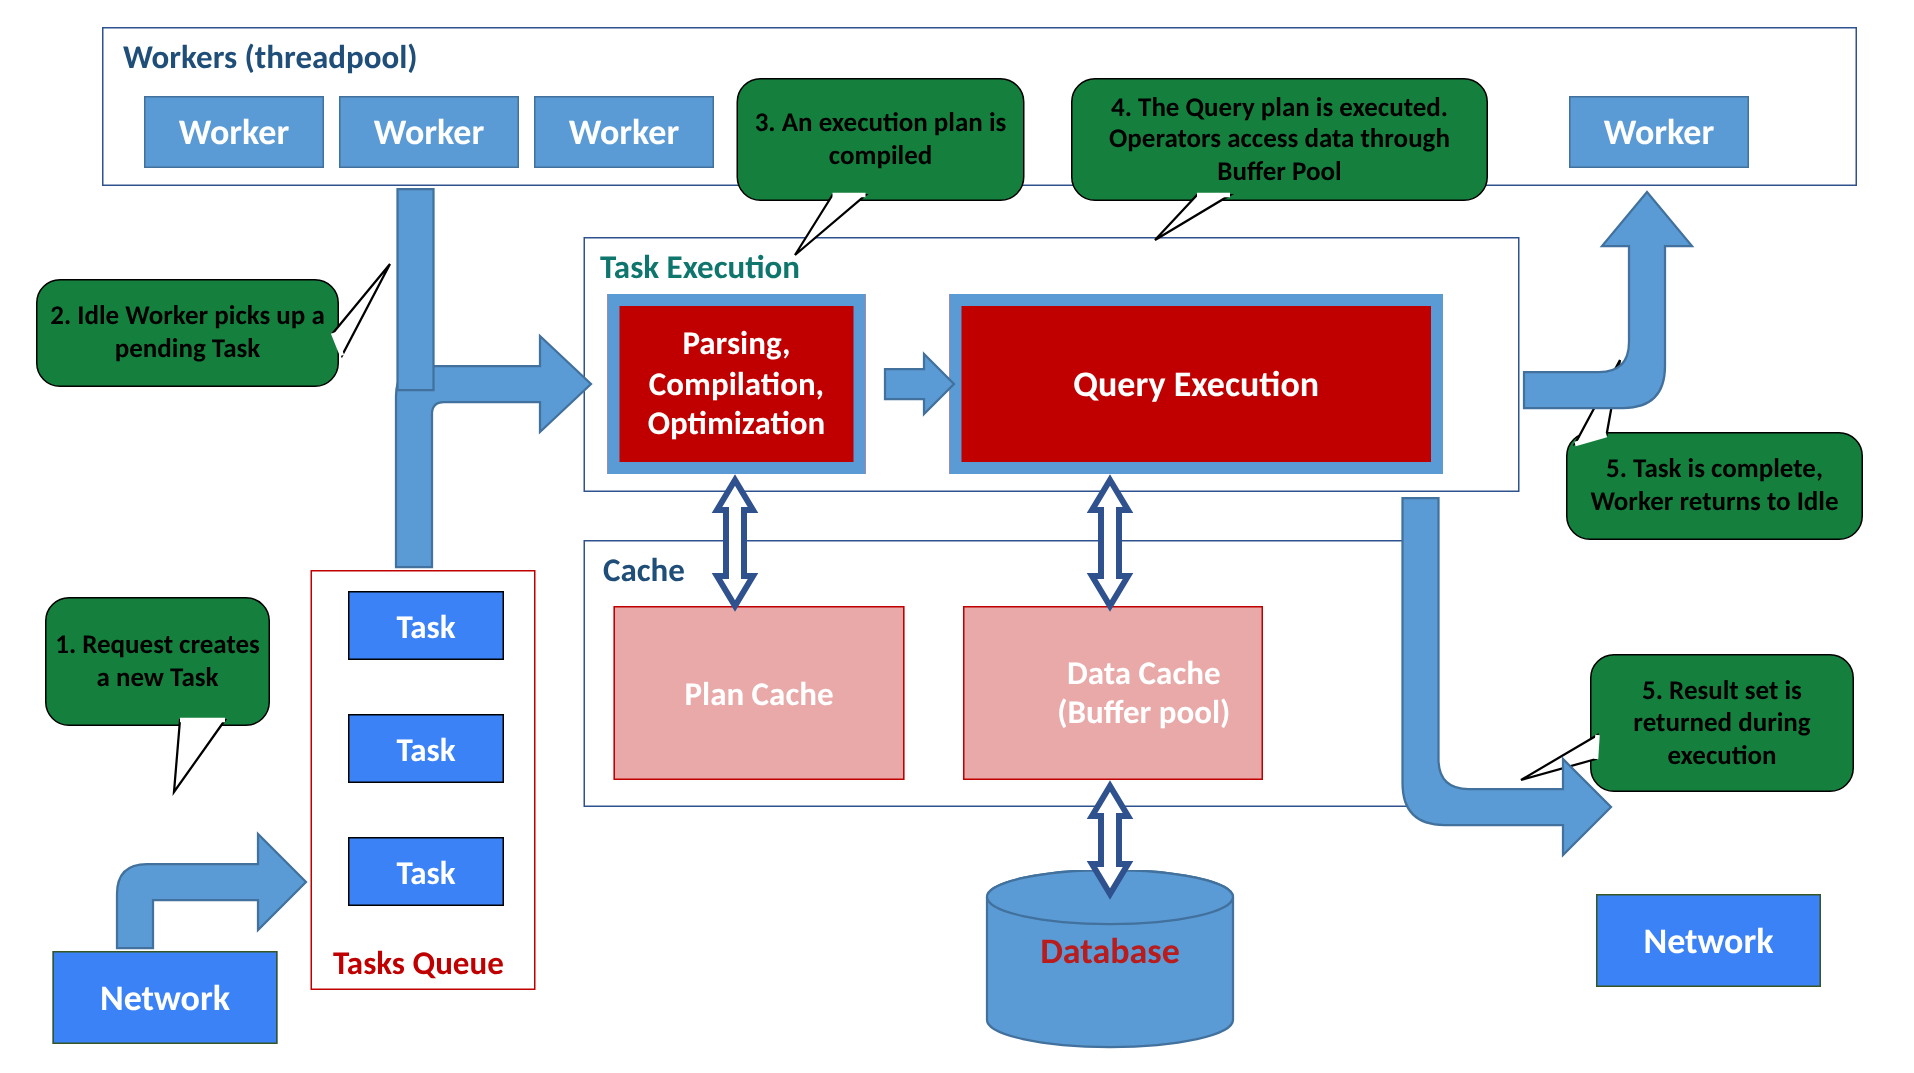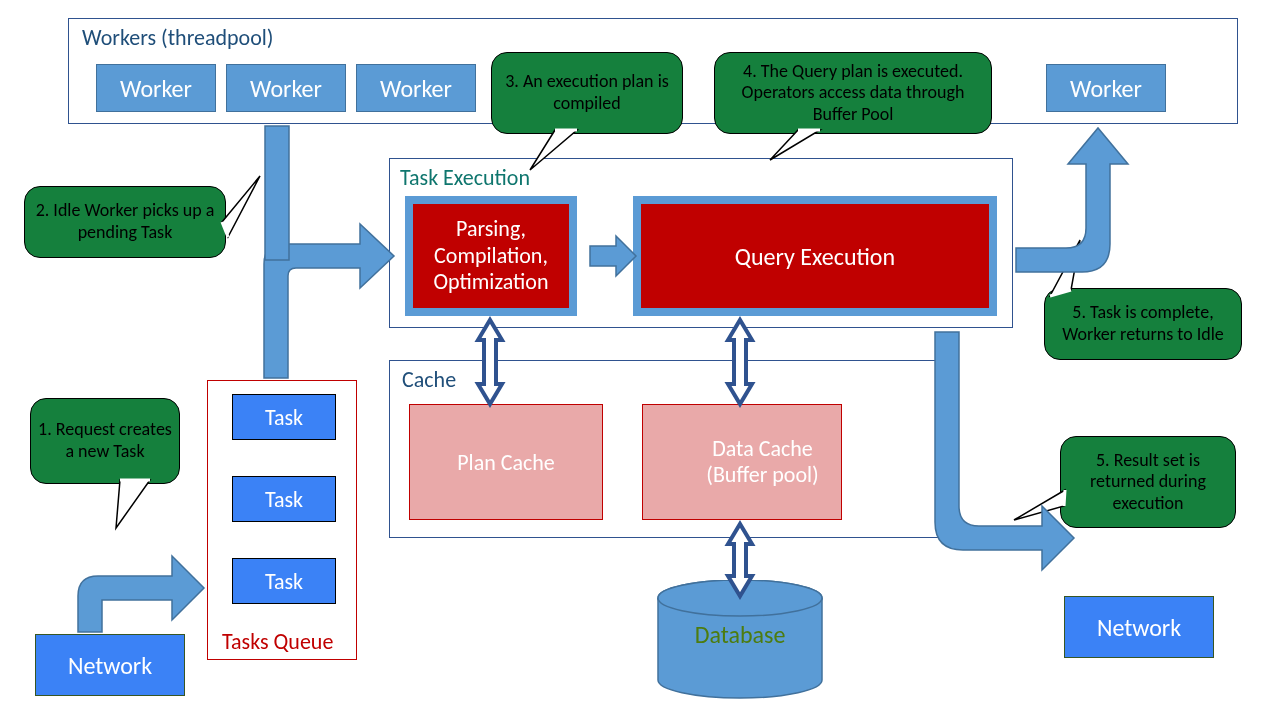--- a/index.html
+++ b/index.html
@@ -1,16 +1,16 @@
 <!DOCTYPE html>
 <html><head>
 <meta charset="utf-8">
 <style>
   body { margin:0; font-family:Calibri,Segoe UI,Arial,sans-serif; background:#fff; }
-  .canvas { position:relative; width:1276px; height:715px; background:#fff; }
+  .canvas { position:relative; width:1276px; height:715px; background:#fff;font-weight:bold; }
   .box { position:absolute; box-sizing:border-box; display:flex; align-items:center; justify-content:center; text-align:center; }
   .container-title { position:absolute; font-size:22px; text-align:left; }
   .callout { position:absolute; background:#15803d; border:1.5px solid #000; border-radius:16px; padding:8px 4px; font-size:18px; text-align:center; box-sizing:border-box; display:flex; align-items:center; justify-content:center; line-height:1.2; }
   .blue-box { background:#5b9bd5; border:1.5px solid #41719c; color:#fff; font-size:24px; }
   .red-box-thick { background:#c00000; border:8px solid #5b9bd5; color:#fff; font-size:22px; padding:4px; }
   .pink-box { background:#e9a9a9; border:1.5px solid #c00000; color:#fff; font-size:22px; padding:4px; }
   .green-box{ background:#3b82f6; border:1.5px solid #375623; color:#fff; font-size:24px; }
   .task-box { background:#3b82f6; border:1px solid #000000; color:#fff; font-size:22px; }
   .thin-border { border:1px solid #2f528f; }
   .red-border { border:1.5px solid #c00000; }
@@ -24,42 +24,42 @@
   <div class="box thin-border" style="left:68px; top:18px; width:1170px; height:106px;"></div>
   <div class="container-title" style="left:82px; top:24px; color:#1f4e79;">Workers (threadpool)</div>
   <div class="box blue-box" style="left:96px;  top:64px; width:120px; height:48px;">Worker</div>
   <div class="box blue-box" style="left:226px; top:64px; width:120px; height:48px;">Worker</div>
   <div class="box blue-box" style="left:356px; top:64px; width:120px; height:48px;">Worker</div>
   <div class="box blue-box" style="left:1046px;top:64px; width:120px; height:48px;">Worker</div>
 
   <div class="box thin-border" style="left:389px; top:158px; width:624px; height:170px;"></div>
   <div class="container-title" style="left:400px; top:164px; color:#0f766e;">Task Execution</div>
   <div class="box red-box-thick" style="left:405px; top:196px; width:172px; height:120px; line-height:1.2;">Parsing, Compilation, Optimization</div>
-  <div class="box red-box-thick" style="left:633px; top:196px; width:364px; height:120px; font-size:24px;">Query Execution</div>
+  <div class="box red-box-thick" style="left:633px; top:196px; width:329px; height:120px; font-size:24px;">Query Execution</div>
 
   <div class="box thin-border" style="left:389px; top:360px; width:560px; height:178px;"></div>
   <div class="container-title" style="left:402px; top:366px; color:#1f4e79;">Cache</div>
   <div class="box pink-box" style="left:409px; top:404px; width:194px; height:116px;">Plan Cache</div>
   <div class="box pink-box" style="left:642px; top:404px; width:200px; height:116px; line-height:1.2;padding-left:45px;">Data Cache (Buffer pool)</div>
 
   <div class="box red-border" style="left:207px; top:380px; width:150px; height:280px;"></div>
   <div class="container-title" style="left:222px; top:628px; color:#c00000;">Tasks Queue</div>
   <div class="box task-box" style="left:232px; top:394px; width:104px; height:46px;">Task</div>
   <div class="box task-box" style="left:232px; top:476px; width:104px; height:46px;">Task</div>
   <div class="box task-box" style="left:232px; top:558px; width:104px; height:46px;">Task</div>
 
   <div class="box green-box" style="left:35px;  top:634px; width:150px; height:62px;">Network</div>
   <div class="box green-box" style="left:1064px;top:596px; width:150px; height:62px;">Network</div>
 
   <svg style="left:640px; top:580px; width:200px; height:120px;" viewBox="0 0 200 120">
     <ellipse cx="100" cy="18" rx="82" ry="18" fill="#5b9bd5" stroke="#41719c" stroke-width="1.5"></ellipse>
     <path d="M18 18 L18 100 A82 18 0 0 0 182 100 L182 18" fill="#5b9bd5" stroke="#41719c" stroke-width="1.5"></path>
     <ellipse cx="100" cy="18" rx="82" ry="18" fill="#5b9bd5" stroke="#41719c" stroke-width="1.5"></ellipse>
   </svg>
-  <div class="box" style="left:660px; top:614px; width:160px; height:40px; color:#4d7c0f; font-size:24px;">Database</div>
+  <div class="box" style="left:660px; top:614px; width:160px; height:40px; color:#b91c1c; font-size:24px;">Database</div>
 
   <div class="callout" style="left:30px;  top:398px; width:150px; height:86px;">1. Request creates a new Task</div>
   <div class="callout" style="left:24px;  top:186px; width:202px; height:72px;">2. Idle Worker picks up a pending Task</div>
   <div class="callout" style="left:491px; top:52px;  width:192px; height:82px;">3. An execution plan is compiled</div>
   <div class="callout" style="left:714px; top:52px;  width:278px; height:82px;">4. The Query plan is executed. Operators access data through Buffer Pool</div>
   <div class="callout" style="left:1060px;top:436px; width:176px; height:92px;">5. Result set is returned during execution</div>
   <div class="callout" style="left:1044px;top:288px; width:198px; height:72px;">5. Task is complete, Worker returns to Idle</div>
 
   <svg style="left:0;top:0;width:1276px;height:715px;">
     <polygon points="120,480 116,528 150,480" fill="#fff" stroke="#000" stroke-width="1.5"></polygon>

